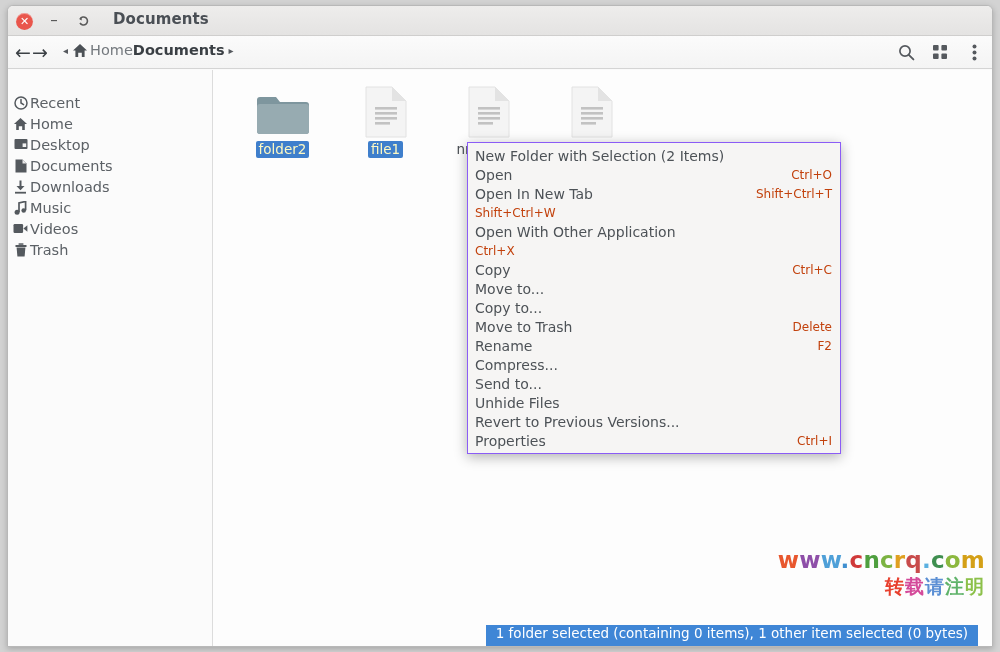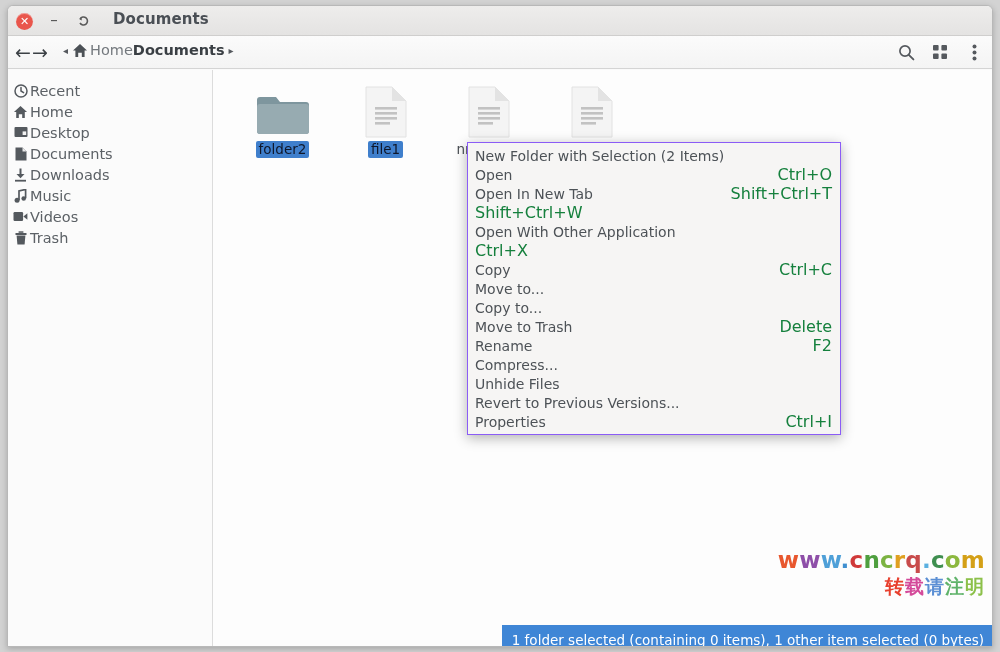--- a/index.html
+++ b/index.html
@@ -84,21 +84,21 @@
     position: absolute; left: 0; top: 64px;
     width: 986px; height: 578px;
     display: flex;
   }
 
   
   #sidebar {
     width: 205px; height: 100%;
     background: #fbfbfb;
     border-right: 1px solid #dcdcdc;
-    padding-top: 10px;
+    padding-top: 22px;
   }
   .side-item {
     height: 21px;
     display: flex; align-items: center;
     padding-left: 3px;
     font-size: 14.5px; color: #5c6166;
     white-space: nowrap;
   }
   .side-icon {
     width: 19px; min-width: 19px;
@@ -125,21 +125,21 @@
     display: flex; flex-direction: column; align-items: center;
   }
   .fthumb { height: 62px; display:flex; align-items:flex-end; justify-content:center; }
   .flabel {
     margin-top: 3px;
     font-size: 13.5px; color: #4b5055;
     padding: 0 3px 1px 3px;
     border-radius: 2px;
     white-space: nowrap;
   }
-  .flabel.selected { background: #3f7fcc; color: #0f172a; }
+  .flabel.selected { background: #3f7fcc; color: #fef9c3; }
 
   
   #ctxmenu {
     position: absolute;
     left: 254px; top: 72px;
     width: 374px;
     background: #f6f5f4;
     border: 1px solid #8b5cf6;
     box-shadow: 0 3px 12px rgba(0,0,0,.30);
     padding: 3px 0 3px 0;
@@ -147,31 +147,31 @@
   }
   .mi {
     position: relative;
     height: 19px;
     display: flex; align-items: center;
     padding: 0 8px 0 7px;
     font-size: 14px; color: #4d5257;
     white-space: nowrap;
   }
   .mi .mlabel { flex: 1; }
-  .mi .maccel { color: #15803d; font-size: 16px; }
+  .mi .maccel { color: #c2410c; font-size: 12px; }
 
   
   #statusbar {
     position: absolute;
-    right: 0px; bottom: 0px;
+    right: 16px; bottom: 0px;
     height: 23px;
     background: #3f86d6;
     color: #ffffff;
     font-size: 13.5px;
-    display: flex; align-items: flex-end;
+    display: flex; align-items: flex-start;
     padding: 0 10px;
     white-space: nowrap;
   }
 
   
   #watermark {
     position: absolute;
     right: 9px; bottom: 48px;
     text-align: center;
     z-index: 15;
@@ -430,20 +430,24 @@
         </div>
         <div class="mi">
           <span class="mlabel">Rename</span>
           <span class="maccel">F2</span>
         </div>
         <div class="mi">
           <span class="mlabel">Compress...</span>
           <span class="maccel"></span>
         </div>
         <div class="mi">
+          <span class="mlabel">Send to...</span>
+          <span class="maccel"></span>
+        </div>
+        <div class="mi">
           <span class="mlabel">Unhide Files</span>
           <span class="maccel"></span>
         </div>
         <div class="mi">
           <span class="mlabel">Revert to Previous Versions...</span>
           <span class="maccel"></span>
         </div>
         <div class="mi">
           <span class="mlabel">Properties</span>
           <span class="maccel">Ctrl+I</span>

